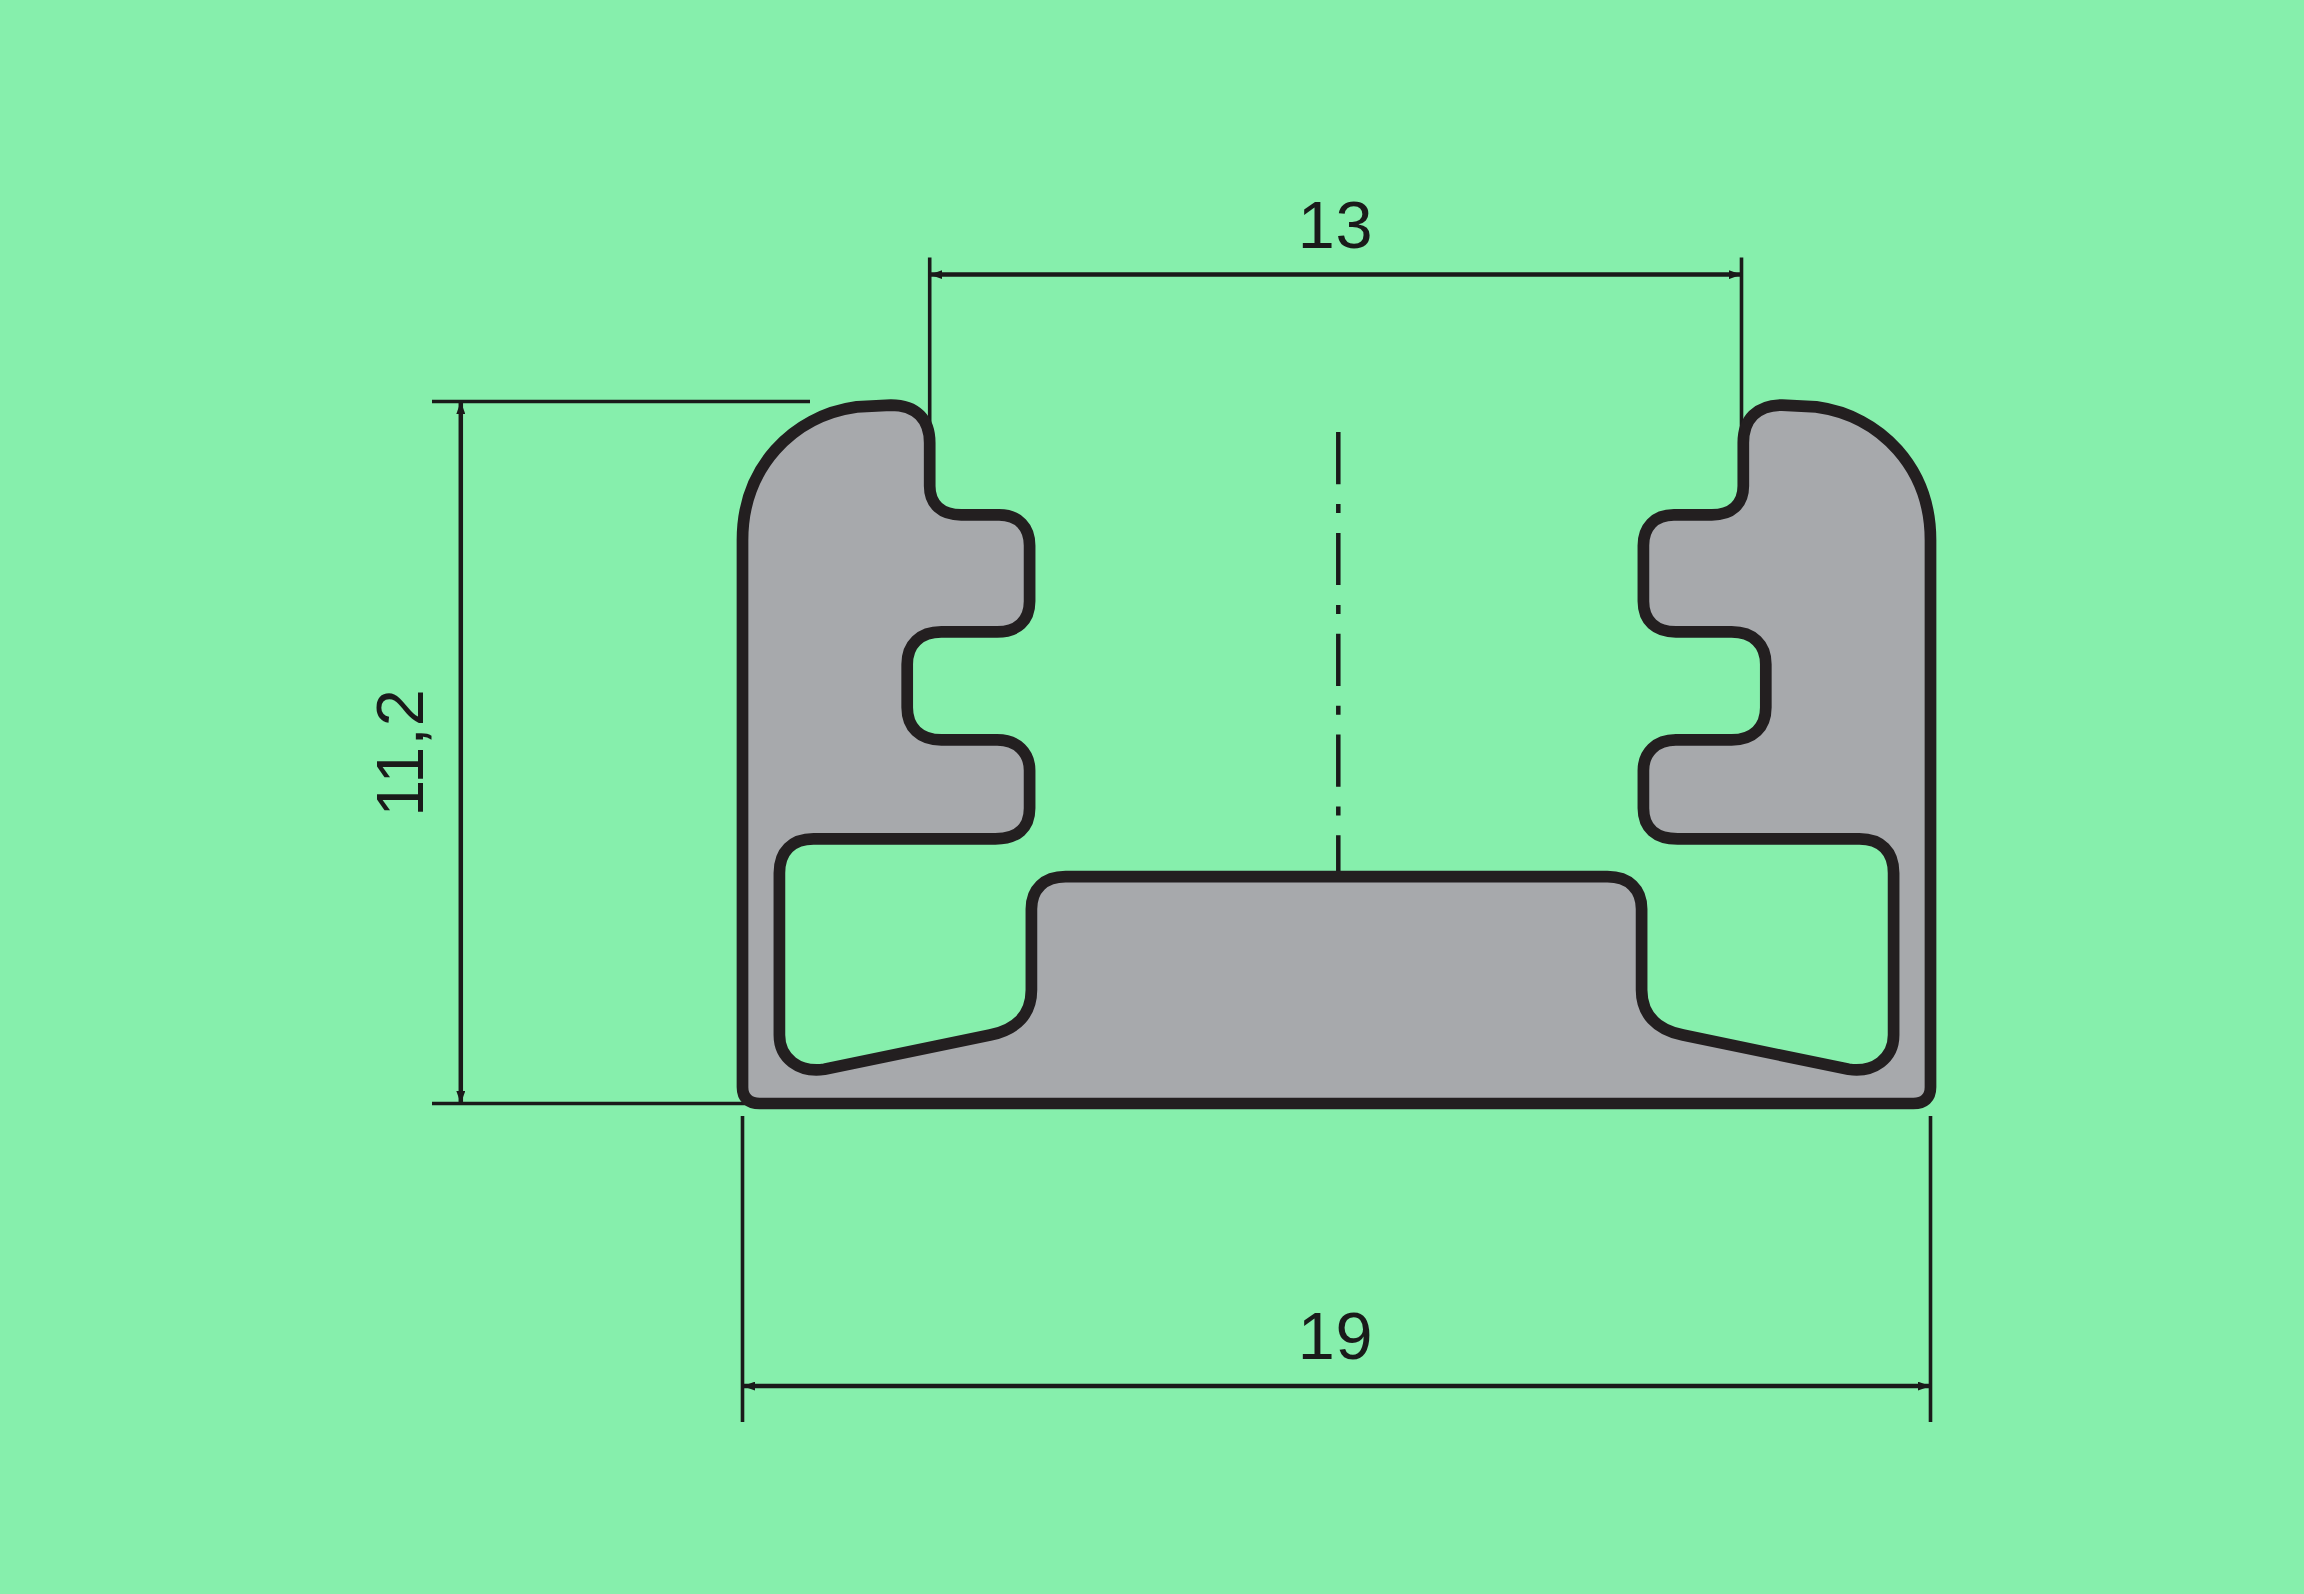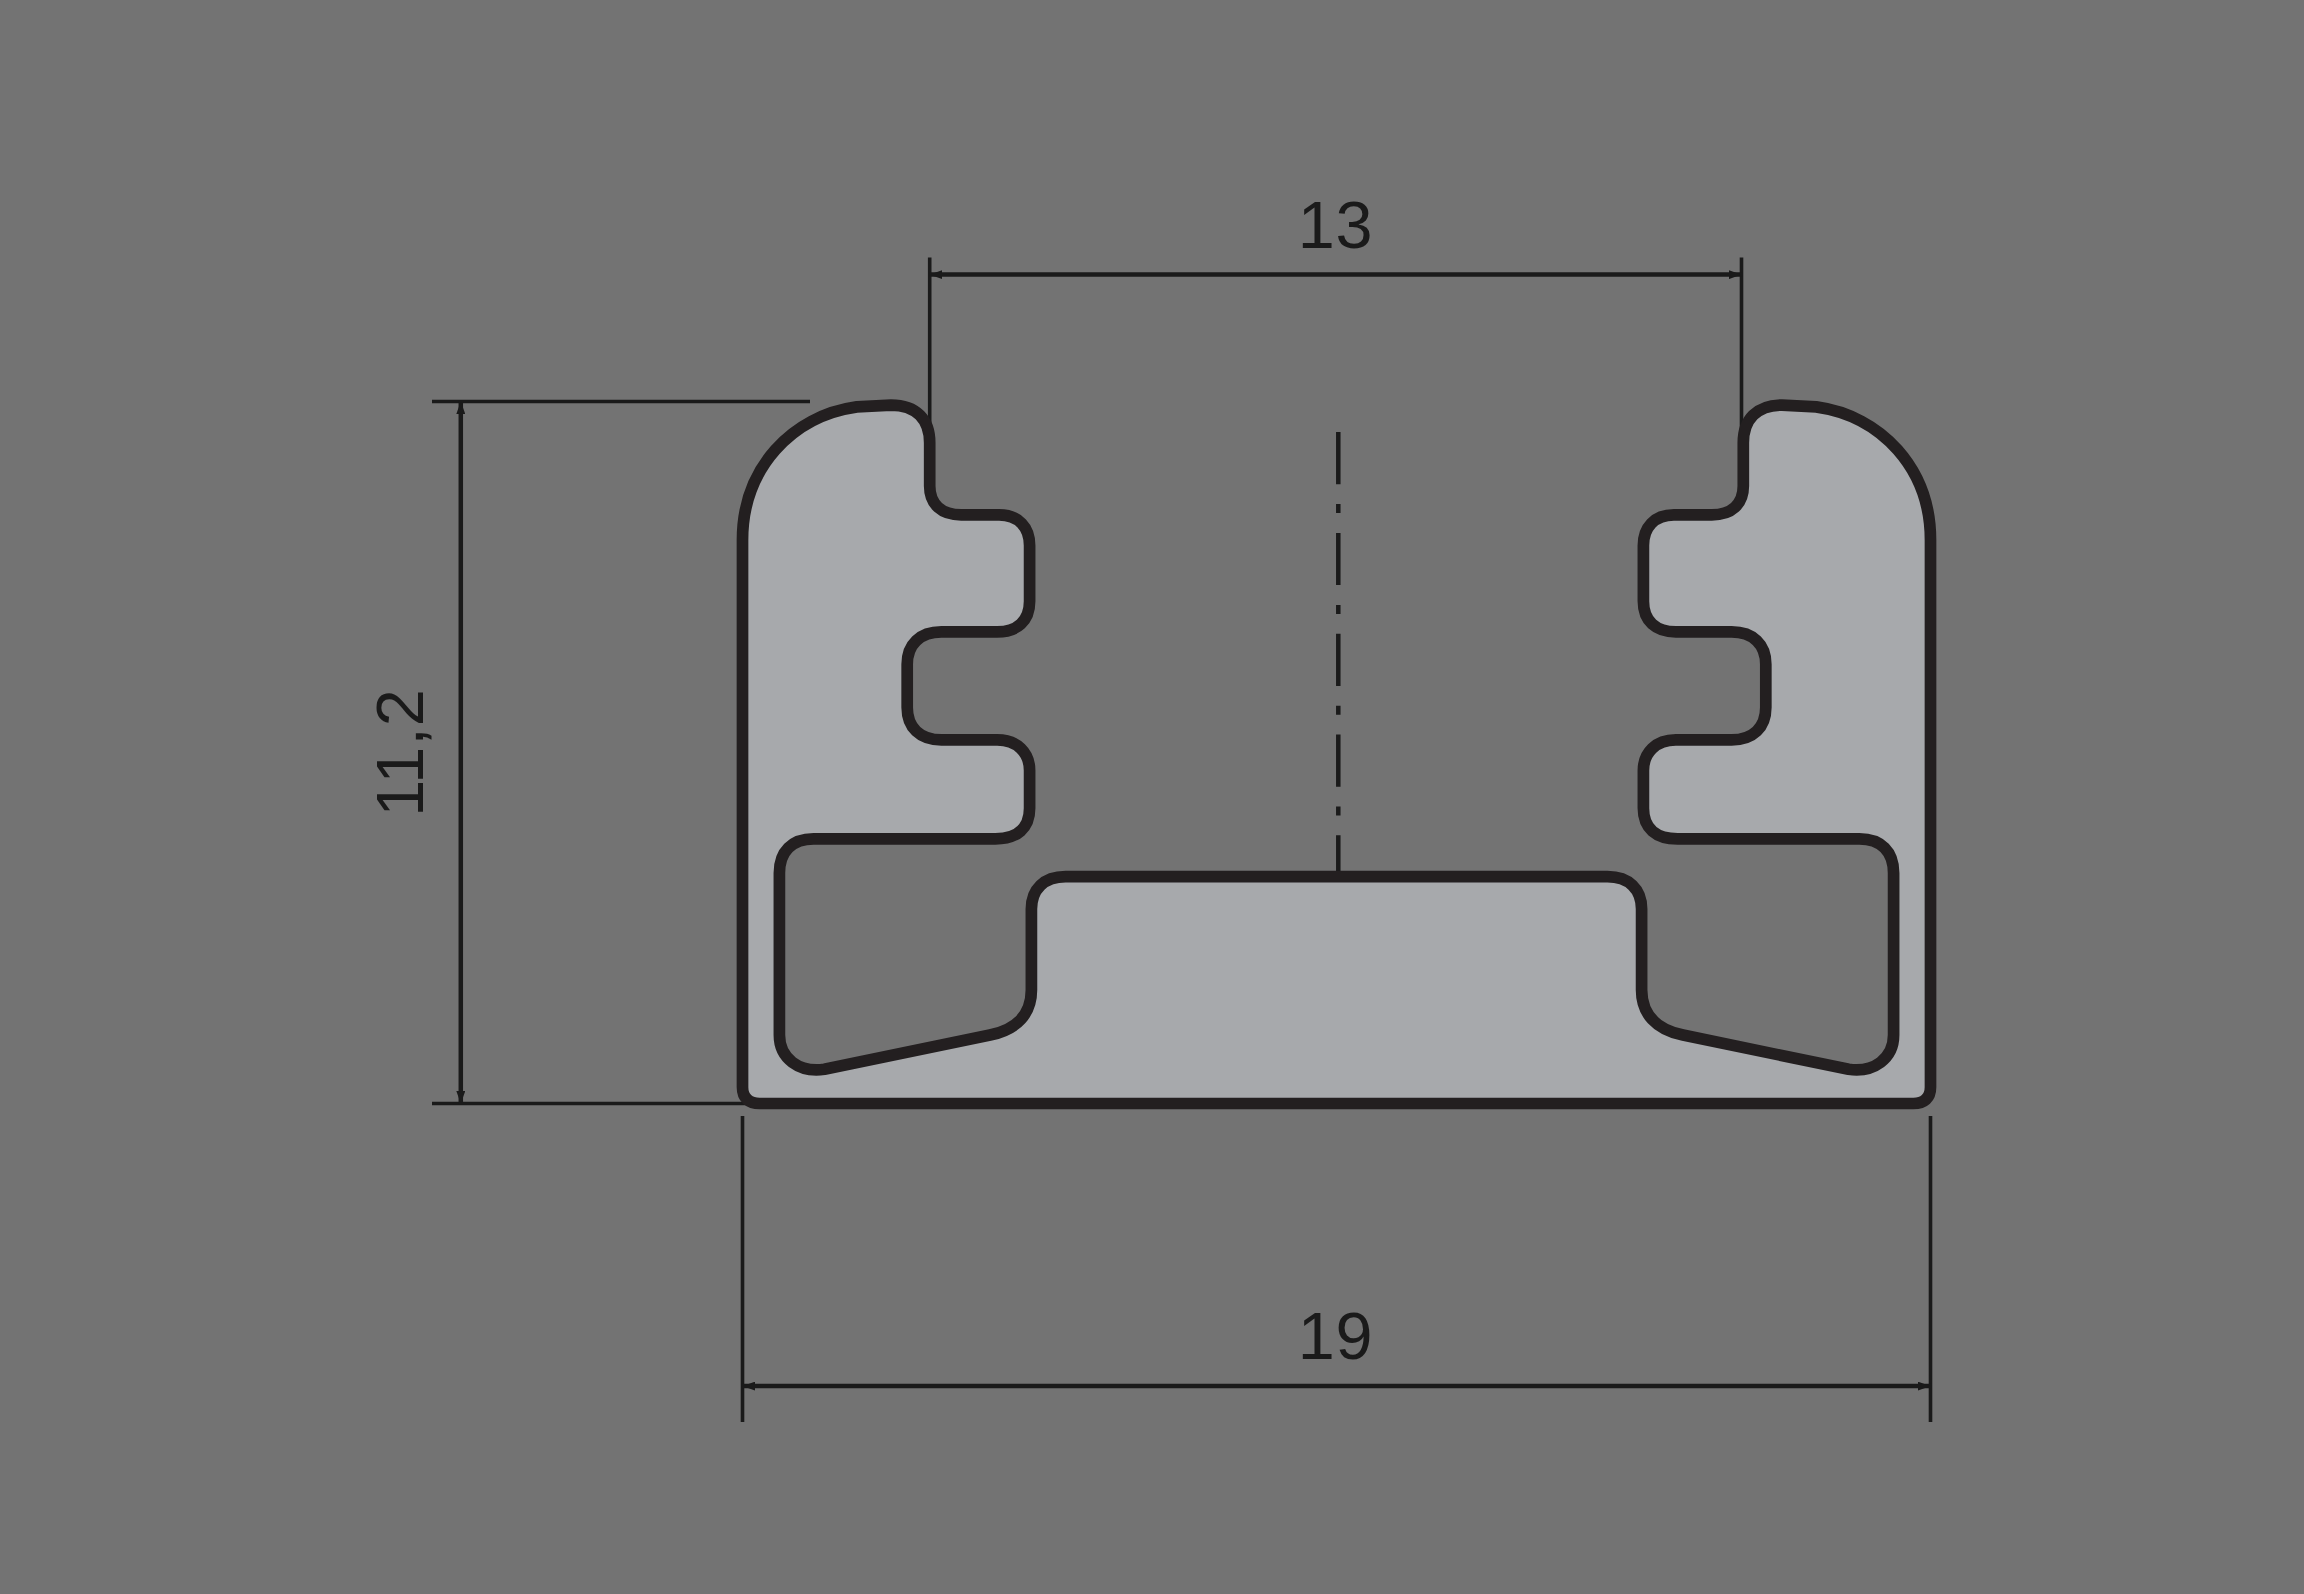--- a/index.html
+++ b/index.html
@@ -10,21 +10,21 @@
   body {
     width: 2304px;
     height: 1595px;
     font-family: "Liberation Sans", sans-serif;
     overflow: hidden;
   }
   #drawing-root {
     position: relative;
     width: 2304px;
     height: 1595px;
-    background: #737373;
+    background: #86efac;
   }
   svg.cad {
     position: absolute;
     left: 0;
     top: 0;
     width: 2304px;
     height: 1595px;
     display: block;
   }
   .dim-text {

